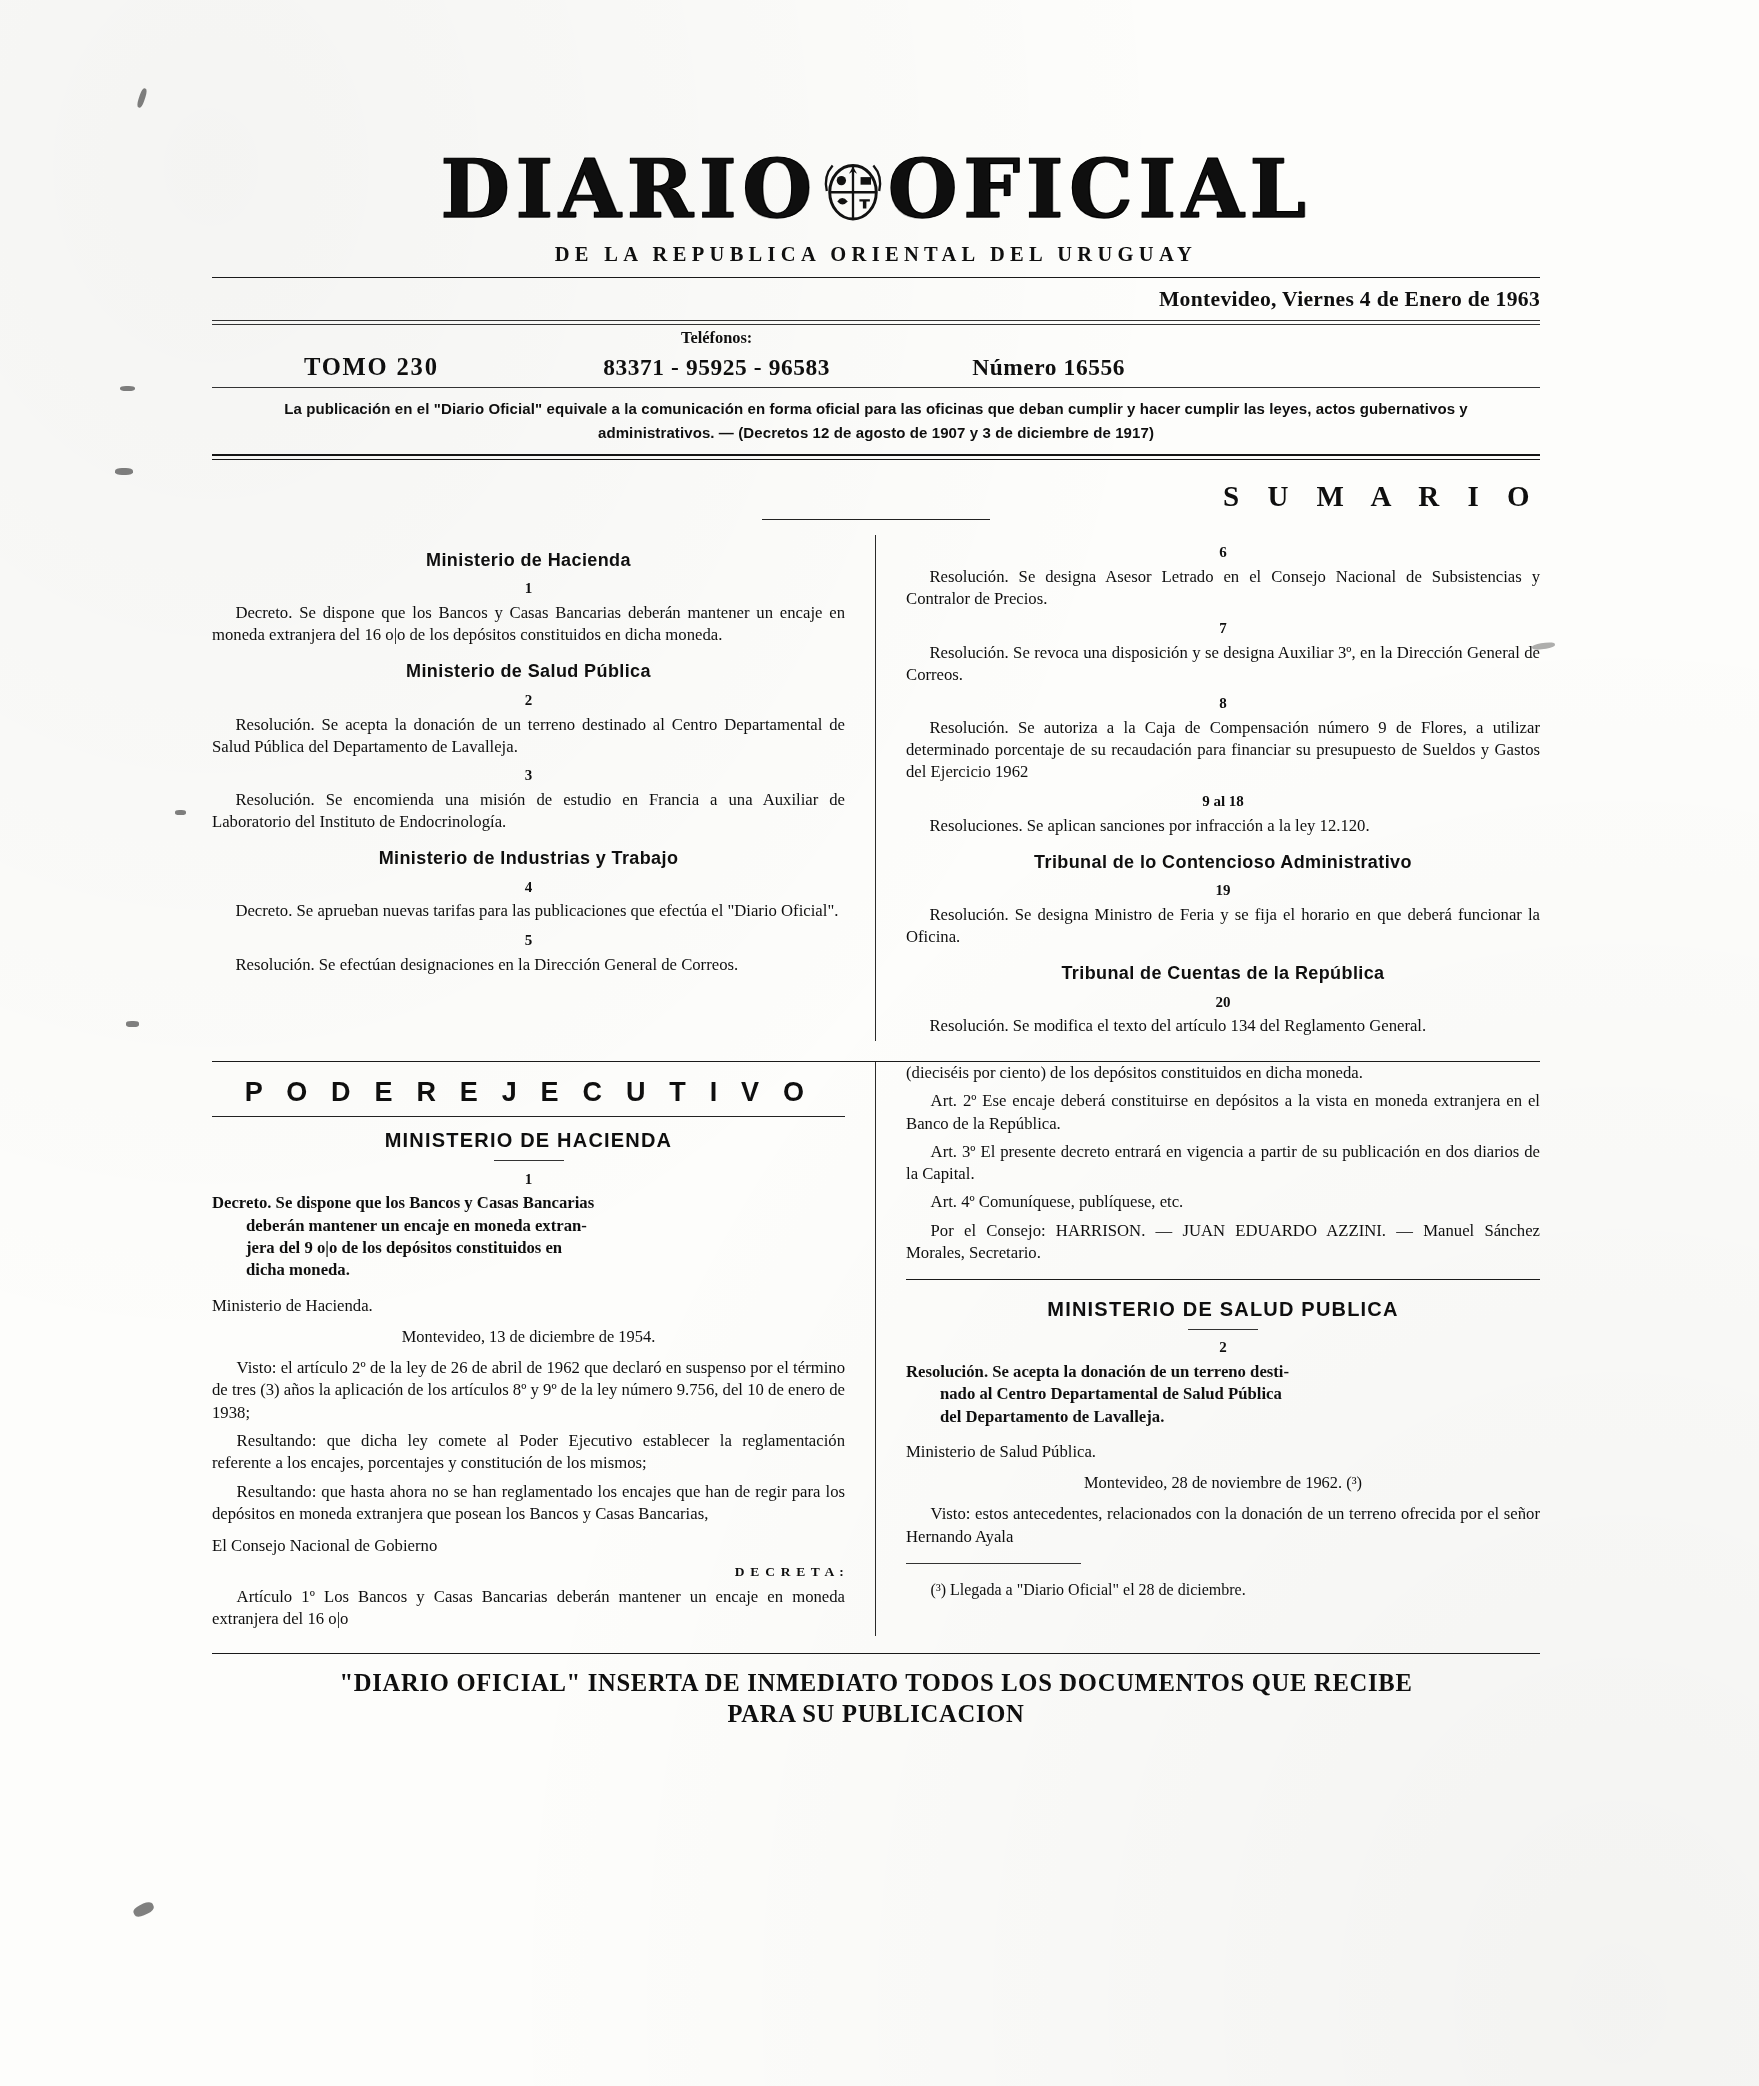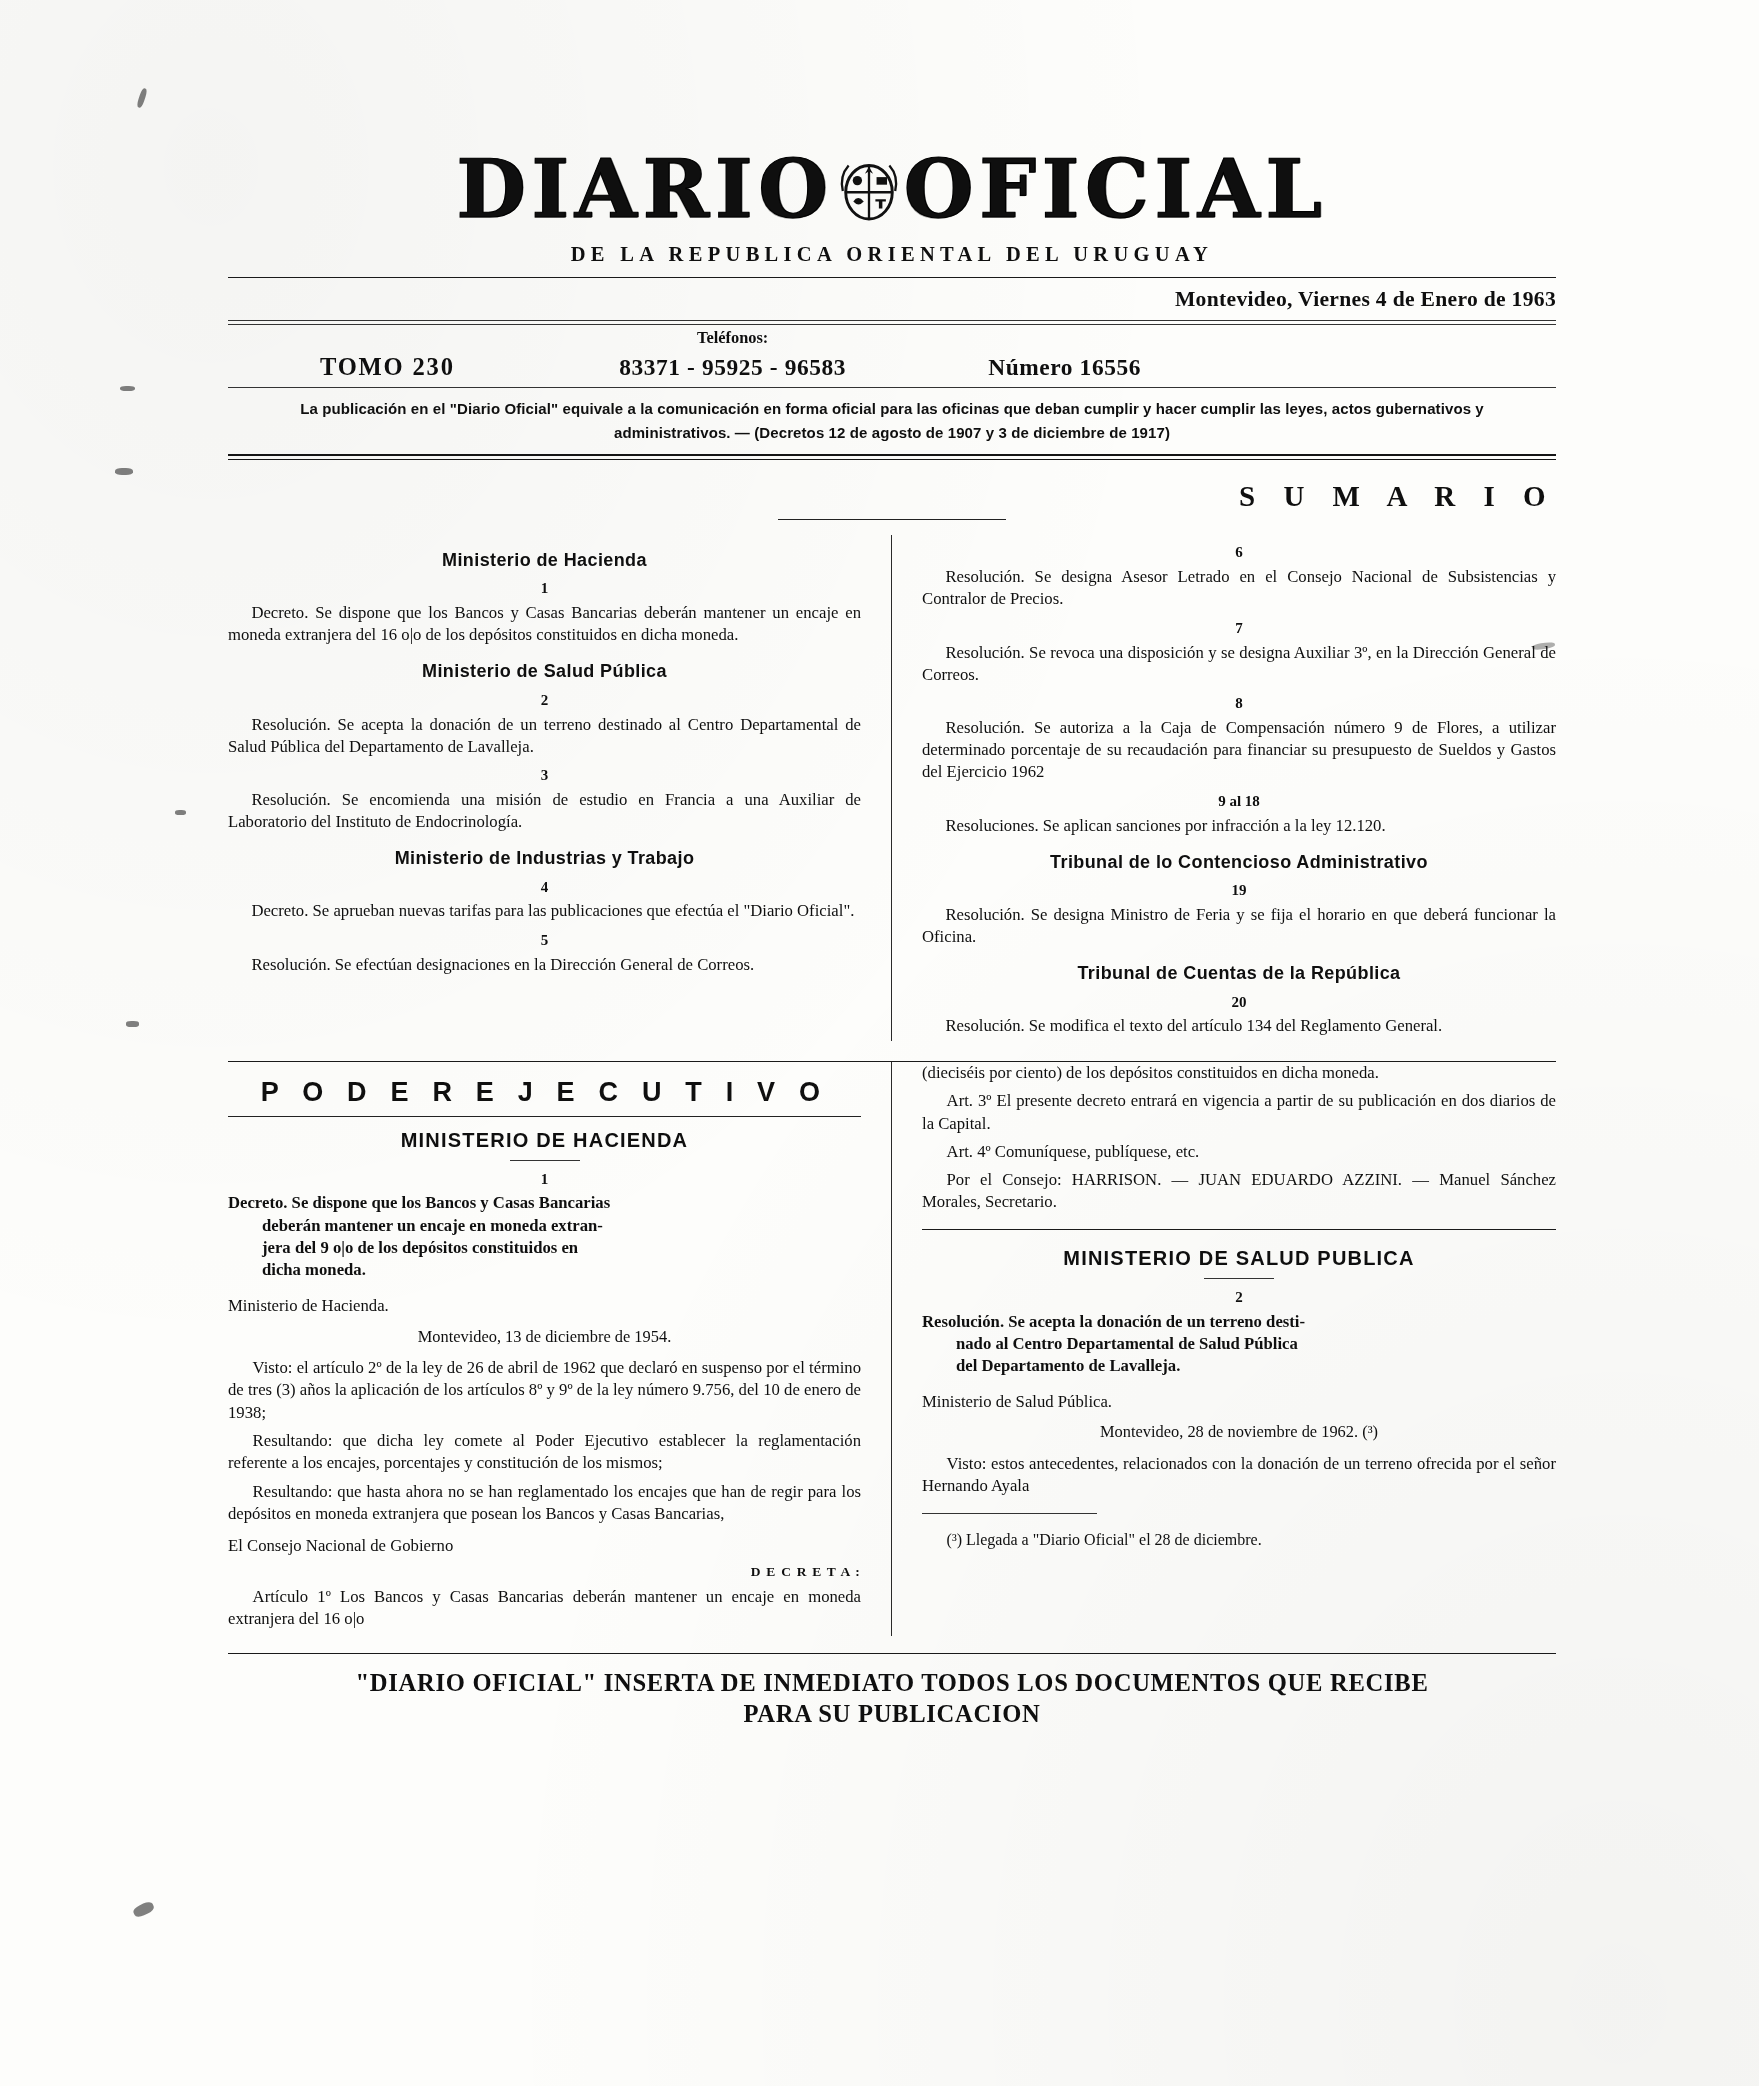--- a/index.html
+++ b/index.html
@@ -19,21 +19,21 @@
   .page {
     position: absolute;
     inset: 0;
     background:
       radial-gradient(ellipse at 12% 8%, rgba(0,0,0,0.035), rgba(0,0,0,0) 45%),
       radial-gradient(ellipse at 92% 96%, rgba(0,0,0,0.04), rgba(0,0,0,0) 50%),
       #fdfdfb;
   }
   .sheet {
     position: absolute;
-    left: 228px;
+    left: 212px;
     top: 149px;
     width: 1328px;
   }
 
   
   .masthead {
     text-align: center;
   }
   .masthead-title {
     font-family: "DejaVu Serif", serif;
@@ -392,20 +392,21 @@
         <p class="plain ind">Resultando: que dicha ley comete al Poder Ejecutivo establecer la reglamentación referente a los encajes, porcentajes y constitución de los mismos;</p>
         <p class="plain ind">Resultando: que hasta ahora no se han reglamentado los encajes que han de regir para los depósitos en moneda extranjera que posean los Bancos y Casas Bancarias,</p>
 
         <p class="plain" style="margin-top:9.4px;">El Consejo Nacional de Gobierno</p>
         <div class="small-caps-rule">D E C R E T A :</div>
         <p class="plain ind">Artículo 1º Los Bancos y Casas Bancarias deberán mantener un encaje en moneda extranjera del 16 o|o</p>
       </div>
 
       <div class="col right">
         <p class="plain">(dieciséis por ciento) de los depósitos constituidos en dicha moneda.</p>
+        <p class="plain ind">Art. 2º Ese encaje deberá constituirse en depósitos a la vista en moneda extranjera en el Banco de la República.</p>
         <p class="plain ind">Art. 3º El presente decreto entrará en vigencia a partir de su publicación en dos diarios de la Capital.</p>
         <p class="plain ind">Art. 4º Comuníquese, publíquese, etc.</p>
         <p class="plain ind">Por el Consejo: HARRISON. — JUAN EDUARDO AZZINI. — Manuel Sánchez Morales, Secretario.</p>
 
         <div class="section-sep" style="margin:15px 0 0 0;"></div>
 
         <div class="min-head" style="margin-top:17.5px;">MINISTERIO  DE  SALUD  PUBLICA</div>
         <div class="mini-rule"></div>
         <div class="item-num">2</div>
 

